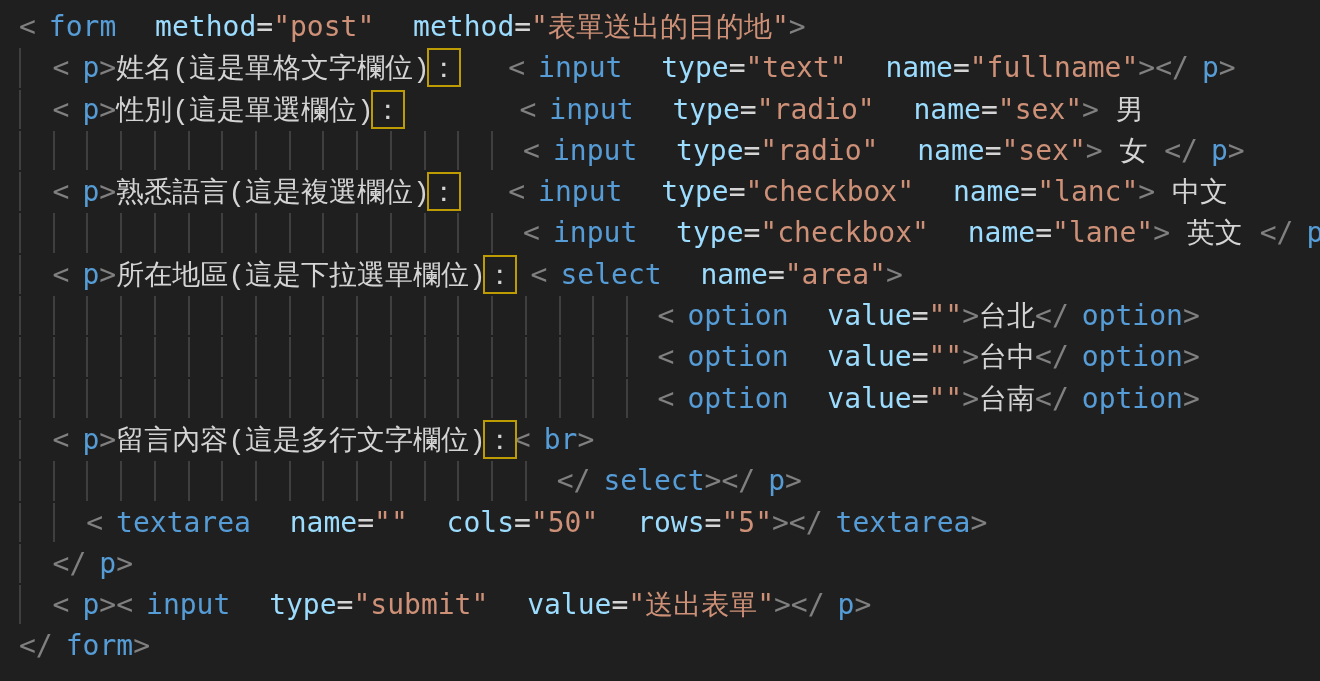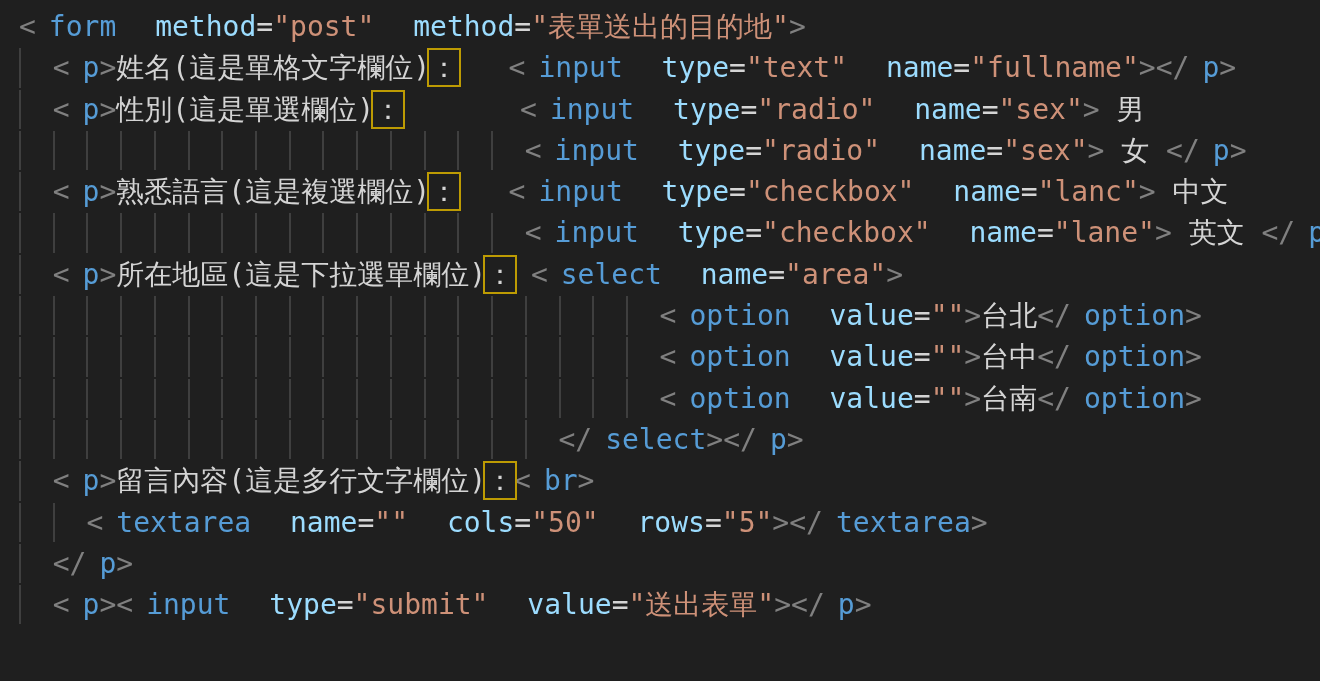--- a/index.html
+++ b/index.html
@@ -31,39 +31,40 @@
     position:absolute;
     left:0;top:1px;bottom:1px;
     background:repeating-linear-gradient(to right, var(--guide) 0 2px, transparent 2px 33.72px);
     pointer-events:none;
   }
   .tk-p{color:var(--punc);}
   .tk-t{color:var(--tag);margin-left:13px;}
   .tk-a{color:var(--attr);margin-left:22px;}
   .tk-q{color:var(--eq);}
   .tk-s{color:var(--str);}
-  .tk-x{color:var(--txt);}
+  .tk-x{color:var(--txt);font-family:Liberation Mono, monospace;}
   .tk-b{
     color:var(--txt);
     outline:2px solid var(--ubox);
     outline-offset:1px;
   }
 </style>
 </head>
 <body>
 
 <div class="editor">
     <div class="line"><span class="tk-p">&lt;</span><span class="tk-t">form</span><span class="tk-x"> </span><span class="tk-a">method</span><span class="tk-q">=</span><span class="tk-s">"post"</span><span class="tk-x"> </span><span class="tk-a">method</span><span class="tk-q">=</span><span class="tk-s">"表單送出的目的地"</span><span class="tk-p">&gt;</span></div>
     <div class="line"><span class="guides" style="width: 2px;"></span><span class="tk-x">  </span><span class="tk-p">&lt;</span><span class="tk-t">p</span><span class="tk-p">&gt;</span><span class="tk-x">姓名(這是單格文字欄位)</span><span class="tk-b">：</span><span class="tk-x">   </span><span class="tk-p">&lt;</span><span class="tk-t">input</span><span class="tk-x"> </span><span class="tk-a">type</span><span class="tk-q">=</span><span class="tk-s">"text"</span><span class="tk-x"> </span><span class="tk-a">name</span><span class="tk-q">=</span><span class="tk-s">"fullname"</span><span class="tk-p">&gt;</span><span class="tk-p">&lt;/</span><span class="tk-t">p</span><span class="tk-p">&gt;</span></div>
     <div class="line"><span class="guides" style="width: 2px;"></span><span class="tk-x">  </span><span class="tk-p">&lt;</span><span class="tk-t">p</span><span class="tk-p">&gt;</span><span class="tk-x">性別(這是單選欄位)</span><span class="tk-b">：</span><span class="tk-x">       </span><span class="tk-p">&lt;</span><span class="tk-t">input</span><span class="tk-x"> </span><span class="tk-a">type</span><span class="tk-q">=</span><span class="tk-s">"radio"</span><span class="tk-x"> </span><span class="tk-a">name</span><span class="tk-q">=</span><span class="tk-s">"sex"</span><span class="tk-p">&gt;</span><span class="tk-x"> 男</span></div>
     <div class="line"><span class="guides" style="width: 474.08px;"></span><span class="tk-x">                              </span><span class="tk-p">&lt;</span><span class="tk-t">input</span><span class="tk-x"> </span><span class="tk-a">type</span><span class="tk-q">=</span><span class="tk-s">"radio"</span><span class="tk-x"> </span><span class="tk-a">name</span><span class="tk-q">=</span><span class="tk-s">"sex"</span><span class="tk-p">&gt;</span><span class="tk-x"> 女 </span><span class="tk-p">&lt;/</span><span class="tk-t">p</span><span class="tk-p">&gt;</span></div>
     <div class="line"><span class="guides" style="width: 2px;"></span><span class="tk-x">  </span><span class="tk-p">&lt;</span><span class="tk-t">p</span><span class="tk-p">&gt;</span><span class="tk-x">熟悉語言(這是複選欄位)</span><span class="tk-b">：</span><span class="tk-x">   </span><span class="tk-p">&lt;</span><span class="tk-t">input</span><span class="tk-x"> </span><span class="tk-a">type</span><span class="tk-q">=</span><span class="tk-s">"checkbox"</span><span class="tk-x"> </span><span class="tk-a">name</span><span class="tk-q">=</span><span class="tk-s">"lanc"</span><span class="tk-p">&gt;</span><span class="tk-x"> 中文</span></div>
     <div class="line"><span class="guides" style="width: 474.08px;"></span><span class="tk-x">                              </span><span class="tk-p">&lt;</span><span class="tk-t">input</span><span class="tk-x"> </span><span class="tk-a">type</span><span class="tk-q">=</span><span class="tk-s">"checkbox"</span><span class="tk-x"> </span><span class="tk-a">name</span><span class="tk-q">=</span><span class="tk-s">"lane"</span><span class="tk-p">&gt;</span><span class="tk-x"> 英文 </span><span class="tk-p">&lt;/</span><span class="tk-t">p</span><span class="tk-p">&gt;</span></div>
     <div class="line"><span class="guides" style="width: 2px;"></span><span class="tk-x">  </span><span class="tk-p">&lt;</span><span class="tk-t">p</span><span class="tk-p">&gt;</span><span class="tk-x">所在地區(這是下拉選單欄位)</span><span class="tk-b">：</span><span class="tk-x"> </span><span class="tk-p">&lt;</span><span class="tk-t">select</span><span class="tk-x"> </span><span class="tk-a">name</span><span class="tk-q">=</span><span class="tk-s">"area"</span><span class="tk-p">&gt;</span></div>
     <div class="line"><span class="guides" style="width: 608.96px;"></span><span class="tk-x">                                      </span><span class="tk-p">&lt;</span><span class="tk-t">option</span><span class="tk-x"> </span><span class="tk-a">value</span><span class="tk-q">=</span><span class="tk-s">""</span><span class="tk-p">&gt;</span><span class="tk-x">台北</span><span class="tk-p">&lt;/</span><span class="tk-t">option</span><span class="tk-p">&gt;</span></div>
     <div class="line"><span class="guides" style="width: 608.96px;"></span><span class="tk-x">                                      </span><span class="tk-p">&lt;</span><span class="tk-t">option</span><span class="tk-x"> </span><span class="tk-a">value</span><span class="tk-q">=</span><span class="tk-s">""</span><span class="tk-p">&gt;</span><span class="tk-x">台中</span><span class="tk-p">&lt;/</span><span class="tk-t">option</span><span class="tk-p">&gt;</span></div>
     <div class="line"><span class="guides" style="width: 608.96px;"></span><span class="tk-x">                                      </span><span class="tk-p">&lt;</span><span class="tk-t">option</span><span class="tk-x"> </span><span class="tk-a">value</span><span class="tk-q">=</span><span class="tk-s">""</span><span class="tk-p">&gt;</span><span class="tk-x">台南</span><span class="tk-p">&lt;/</span><span class="tk-t">option</span><span class="tk-p">&gt;</span></div>
+    <div class="line"><span class="guides" style="width: 2px;"></span><span class="tk-x">  </span><span class="tk-p">&lt;</span><span class="tk-t">p</span><span class="tk-p">&gt;</span><span class="tk-x">留言內容(這是多行文字欄位)</span><span class="tk-b">：</span><span class="tk-p">&lt;</span><span class="tk-t">br</span><span class="tk-p">&gt;</span></div>
     <div class="line"><span class="guides" style="width: 507.8px;"></span><span class="tk-x">                                </span><span class="tk-p">&lt;/</span><span class="tk-t">select</span><span class="tk-p">&gt;</span><span class="tk-p">&lt;/</span><span class="tk-t">p</span><span class="tk-p">&gt;</span></div>
-    <div class="line"><span class="guides" style="width: 2px;"></span><span class="tk-x">  </span><span class="tk-p">&lt;</span><span class="tk-t">p</span><span class="tk-p">&gt;</span><span class="tk-x">留言內容(這是多行文字欄位)</span><span class="tk-b">：</span><span class="tk-p">&lt;</span><span class="tk-t">br</span><span class="tk-p">&gt;</span></div>
     <div class="line"><span class="guides" style="width: 35.72px;"></span><span class="tk-x">    </span><span class="tk-p">&lt;</span><span class="tk-t">textarea</span><span class="tk-x"> </span><span class="tk-a">name</span><span class="tk-q">=</span><span class="tk-s">""</span><span class="tk-x"> </span><span class="tk-a">cols</span><span class="tk-q">=</span><span class="tk-s">"50"</span><span class="tk-x"> </span><span class="tk-a">rows</span><span class="tk-q">=</span><span class="tk-s">"5"</span><span class="tk-p">&gt;</span><span class="tk-p">&lt;/</span><span class="tk-t">textarea</span><span class="tk-p">&gt;</span></div>
     <div class="line"><span class="guides" style="width: 2px;"></span><span class="tk-x">  </span><span class="tk-p">&lt;/</span><span class="tk-t">p</span><span class="tk-p">&gt;</span></div>
     <div class="line"><span class="guides" style="width: 2px;"></span><span class="tk-x">  </span><span class="tk-p">&lt;</span><span class="tk-t">p</span><span class="tk-p">&gt;</span><span class="tk-p">&lt;</span><span class="tk-t">input</span><span class="tk-x"> </span><span class="tk-a">type</span><span class="tk-q">=</span><span class="tk-s">"submit"</span><span class="tk-x"> </span><span class="tk-a">value</span><span class="tk-q">=</span><span class="tk-s">"送出表單"</span><span class="tk-p">&gt;</span><span class="tk-p">&lt;/</span><span class="tk-t">p</span><span class="tk-p">&gt;</span></div>
+    <div class="line"><span class="tk-p">&lt;/</span><span class="tk-t">form</span><span class="tk-p">&gt;</span></div>
   </div>
 
 </body></html>

